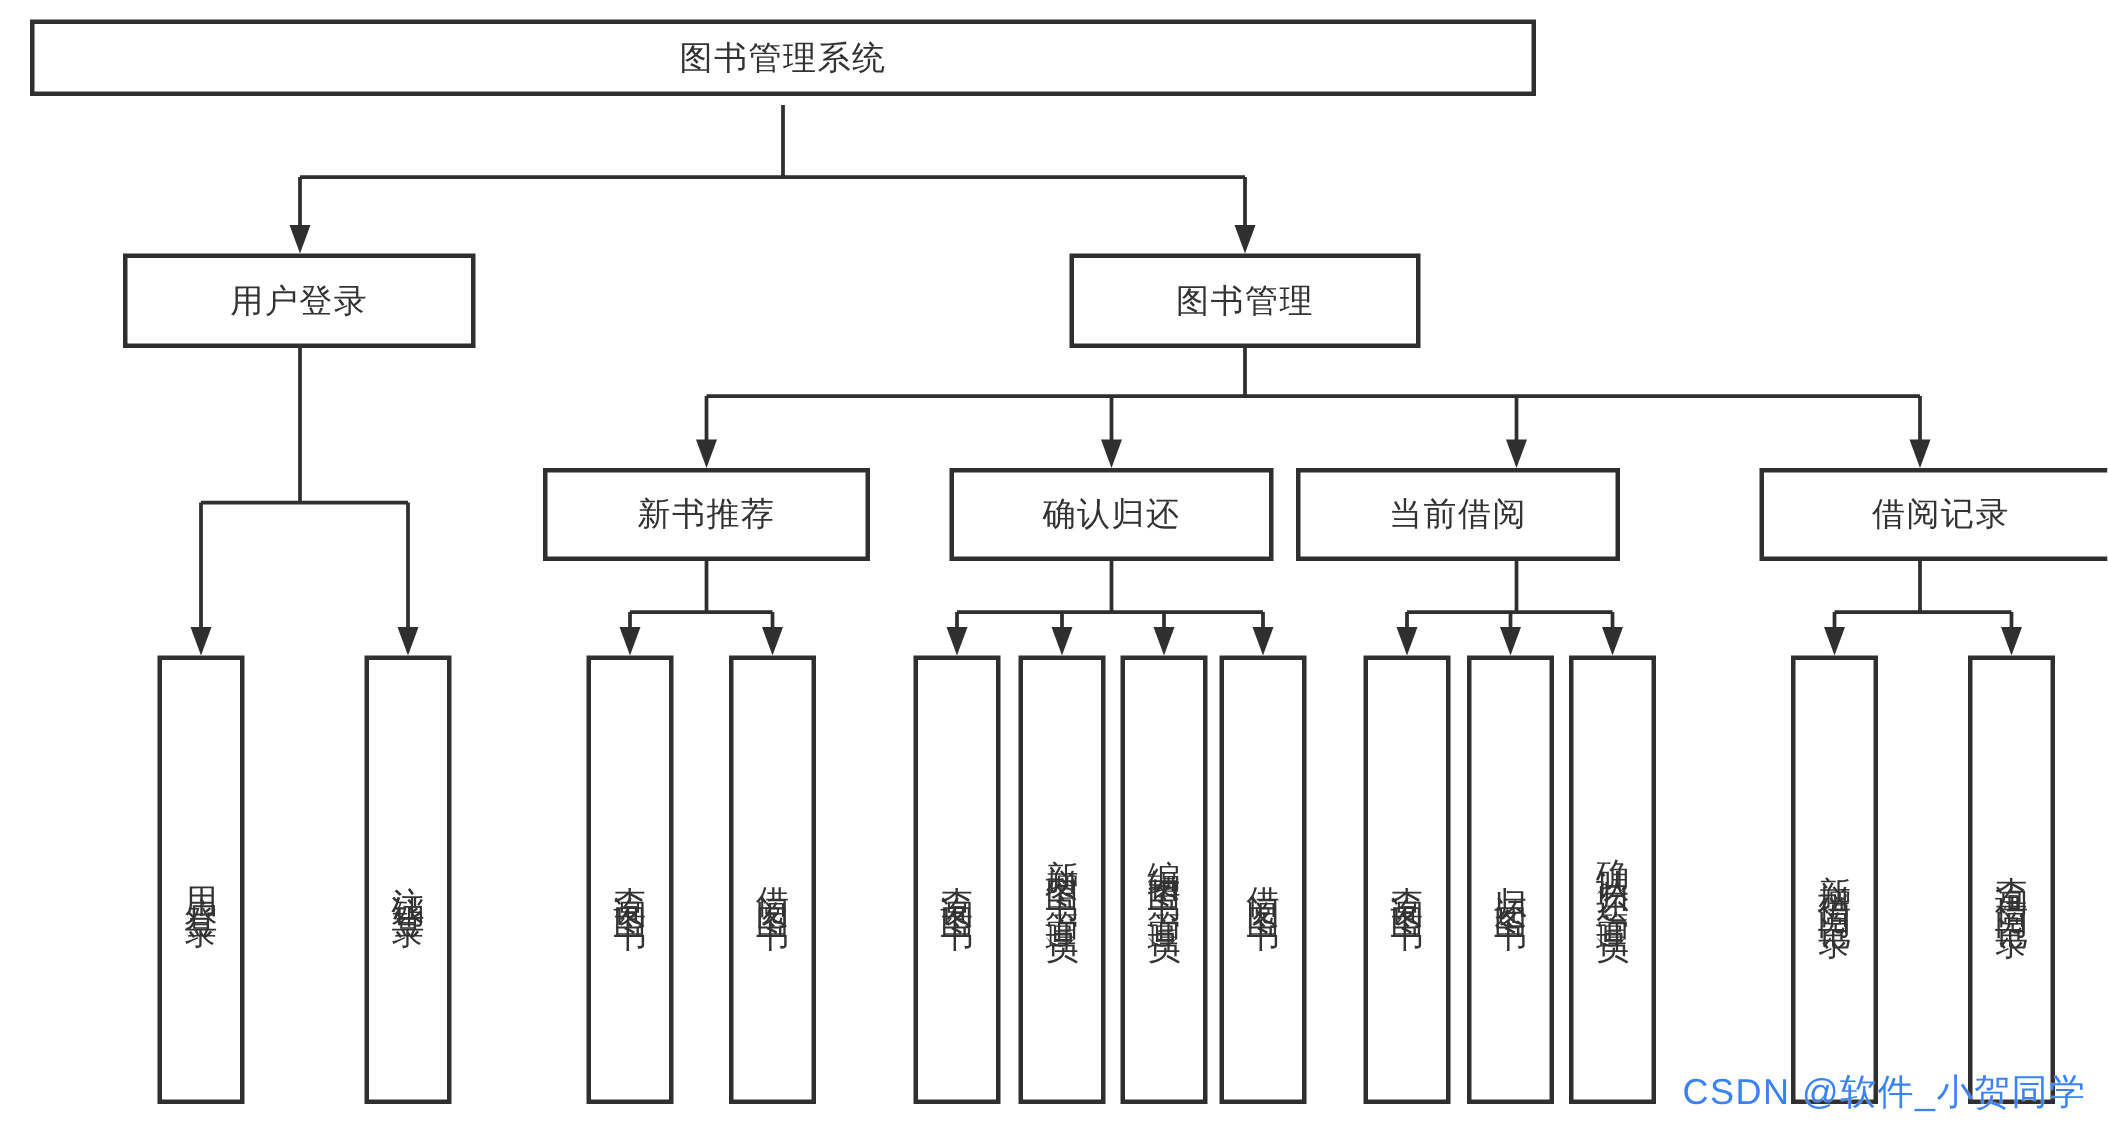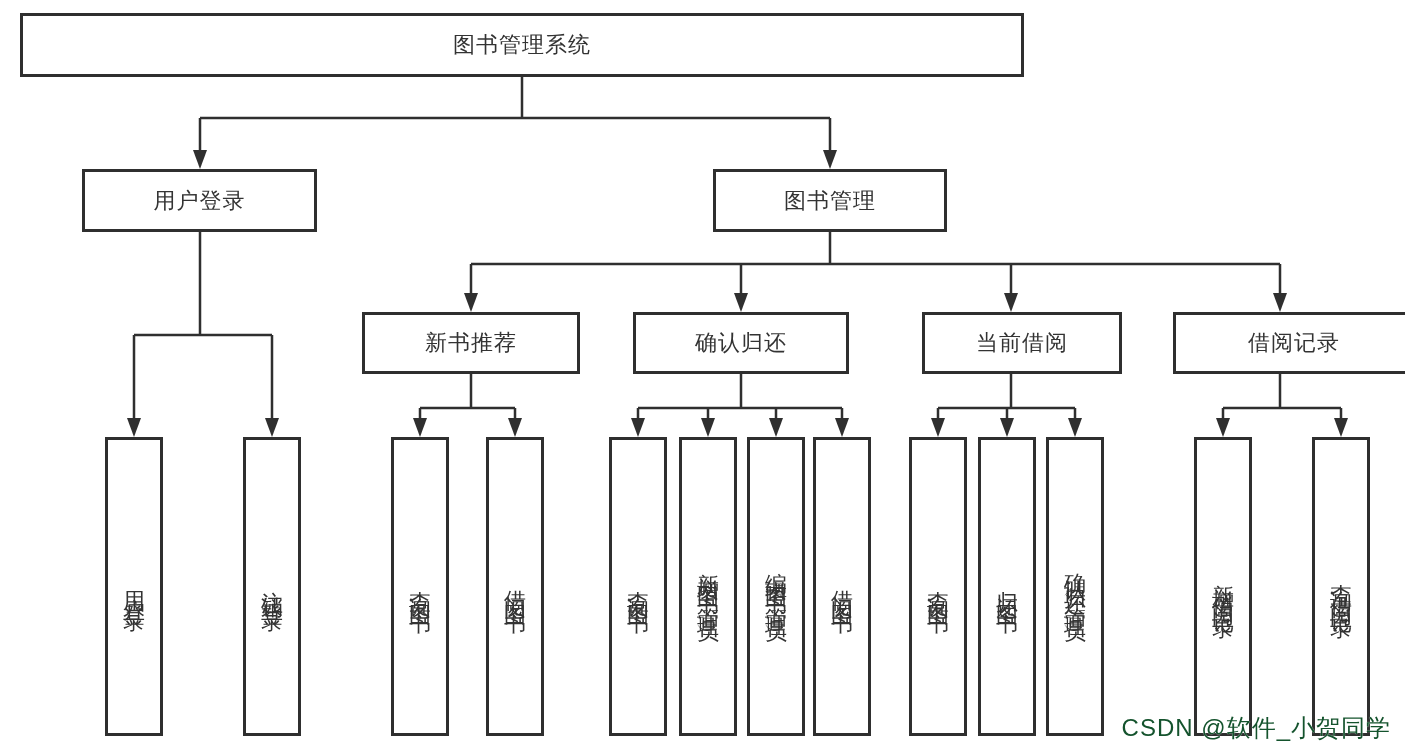--- a/index.html
+++ b/index.html
@@ -30,26 +30,26 @@
     color: #333333;
     display: flex;
     align-items: center;
     justify-content: center;
     font-size: 22px;
     letter-spacing: 1px;
     z-index: 2;
   }
   .node.root { border-width: 3px; }
   
-  .b-root  { left: 20px;   top: 13px;  width: 1004px; height: 64px; }
+  .b-root  { left: 20px;   top: 13px;  width: 1004px; height: 51px; }
   .b-l2-0  { left: 82px;   top: 169px; width: 235px;  height: 63px; }
   .b-l2-1  { left: 713px;  top: 169px; width: 234px;  height: 63px; }
   .b-l3-0  { left: 362px;  top: 312px; width: 218px;  height: 62px; }
   .b-l3-1  { left: 633px;  top: 312px; width: 216px;  height: 62px; }
-  .b-l3-2  { left: 922px;  top: 312px; width: 200px;  height: 62px; }
+  .b-l3-2  { left: 864px;  top: 312px; width: 216px;  height: 62px; }
   .b-l3-3  { left: 1173px; top: 312px; width: 242px;  height: 62px; }
   
   .leaf {
     top: 437px;
     width: 58px;
     height: 299px;
   }
   .leaf .vtext {
     writing-mode: vertical-lr;
     text-orientation: mixed;
@@ -69,21 +69,21 @@
   .lf-8  { left: 909px; }
   .lf-9  { left: 978px; }
   .lf-10 { left: 1046px; }
   .lf-11 { left: 1194px; }
   .lf-12 { left: 1312px; }
   .watermark {
     position: absolute;
     right: 14px;
     bottom: 3px;
     font-size: 24px;
-    color: #14532d;
+    color: #3b82f6;
     text-shadow: 0 0 1px #ffffff;
     z-index: 3;
     letter-spacing: 1px;
     white-space: nowrap;
   }
 </style>
 </head>
 <body>
 
 <div class="stage">

